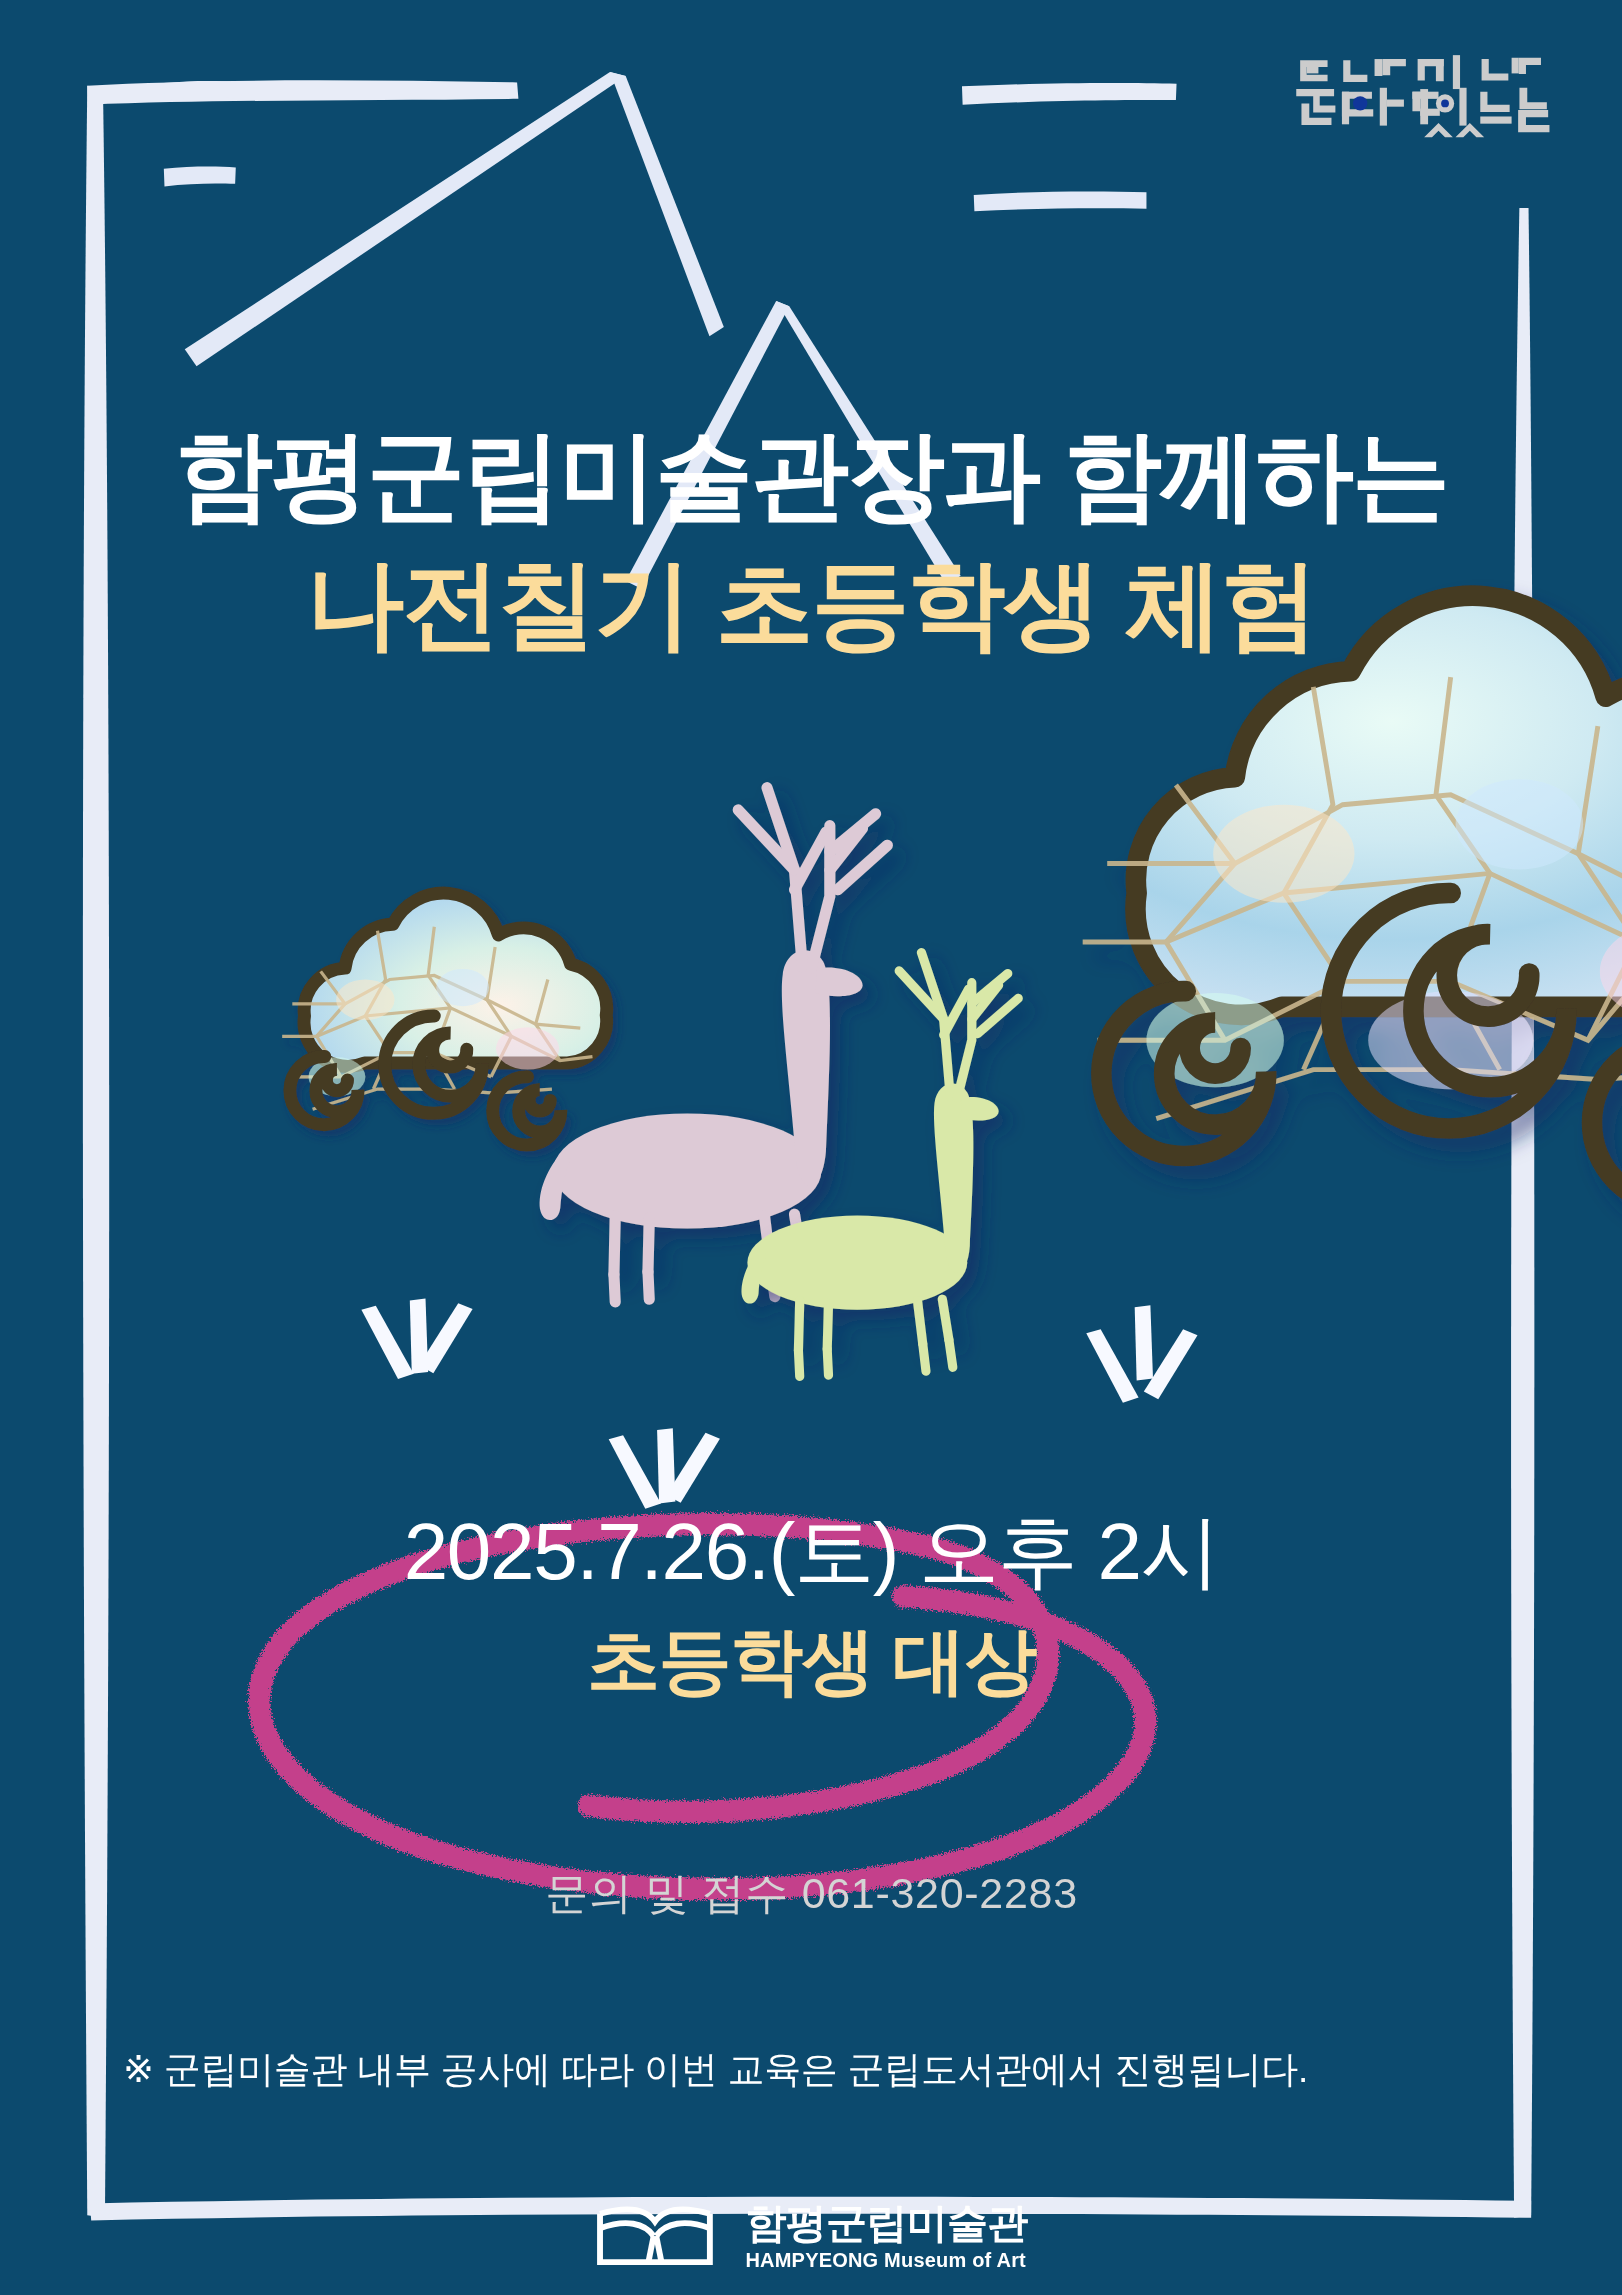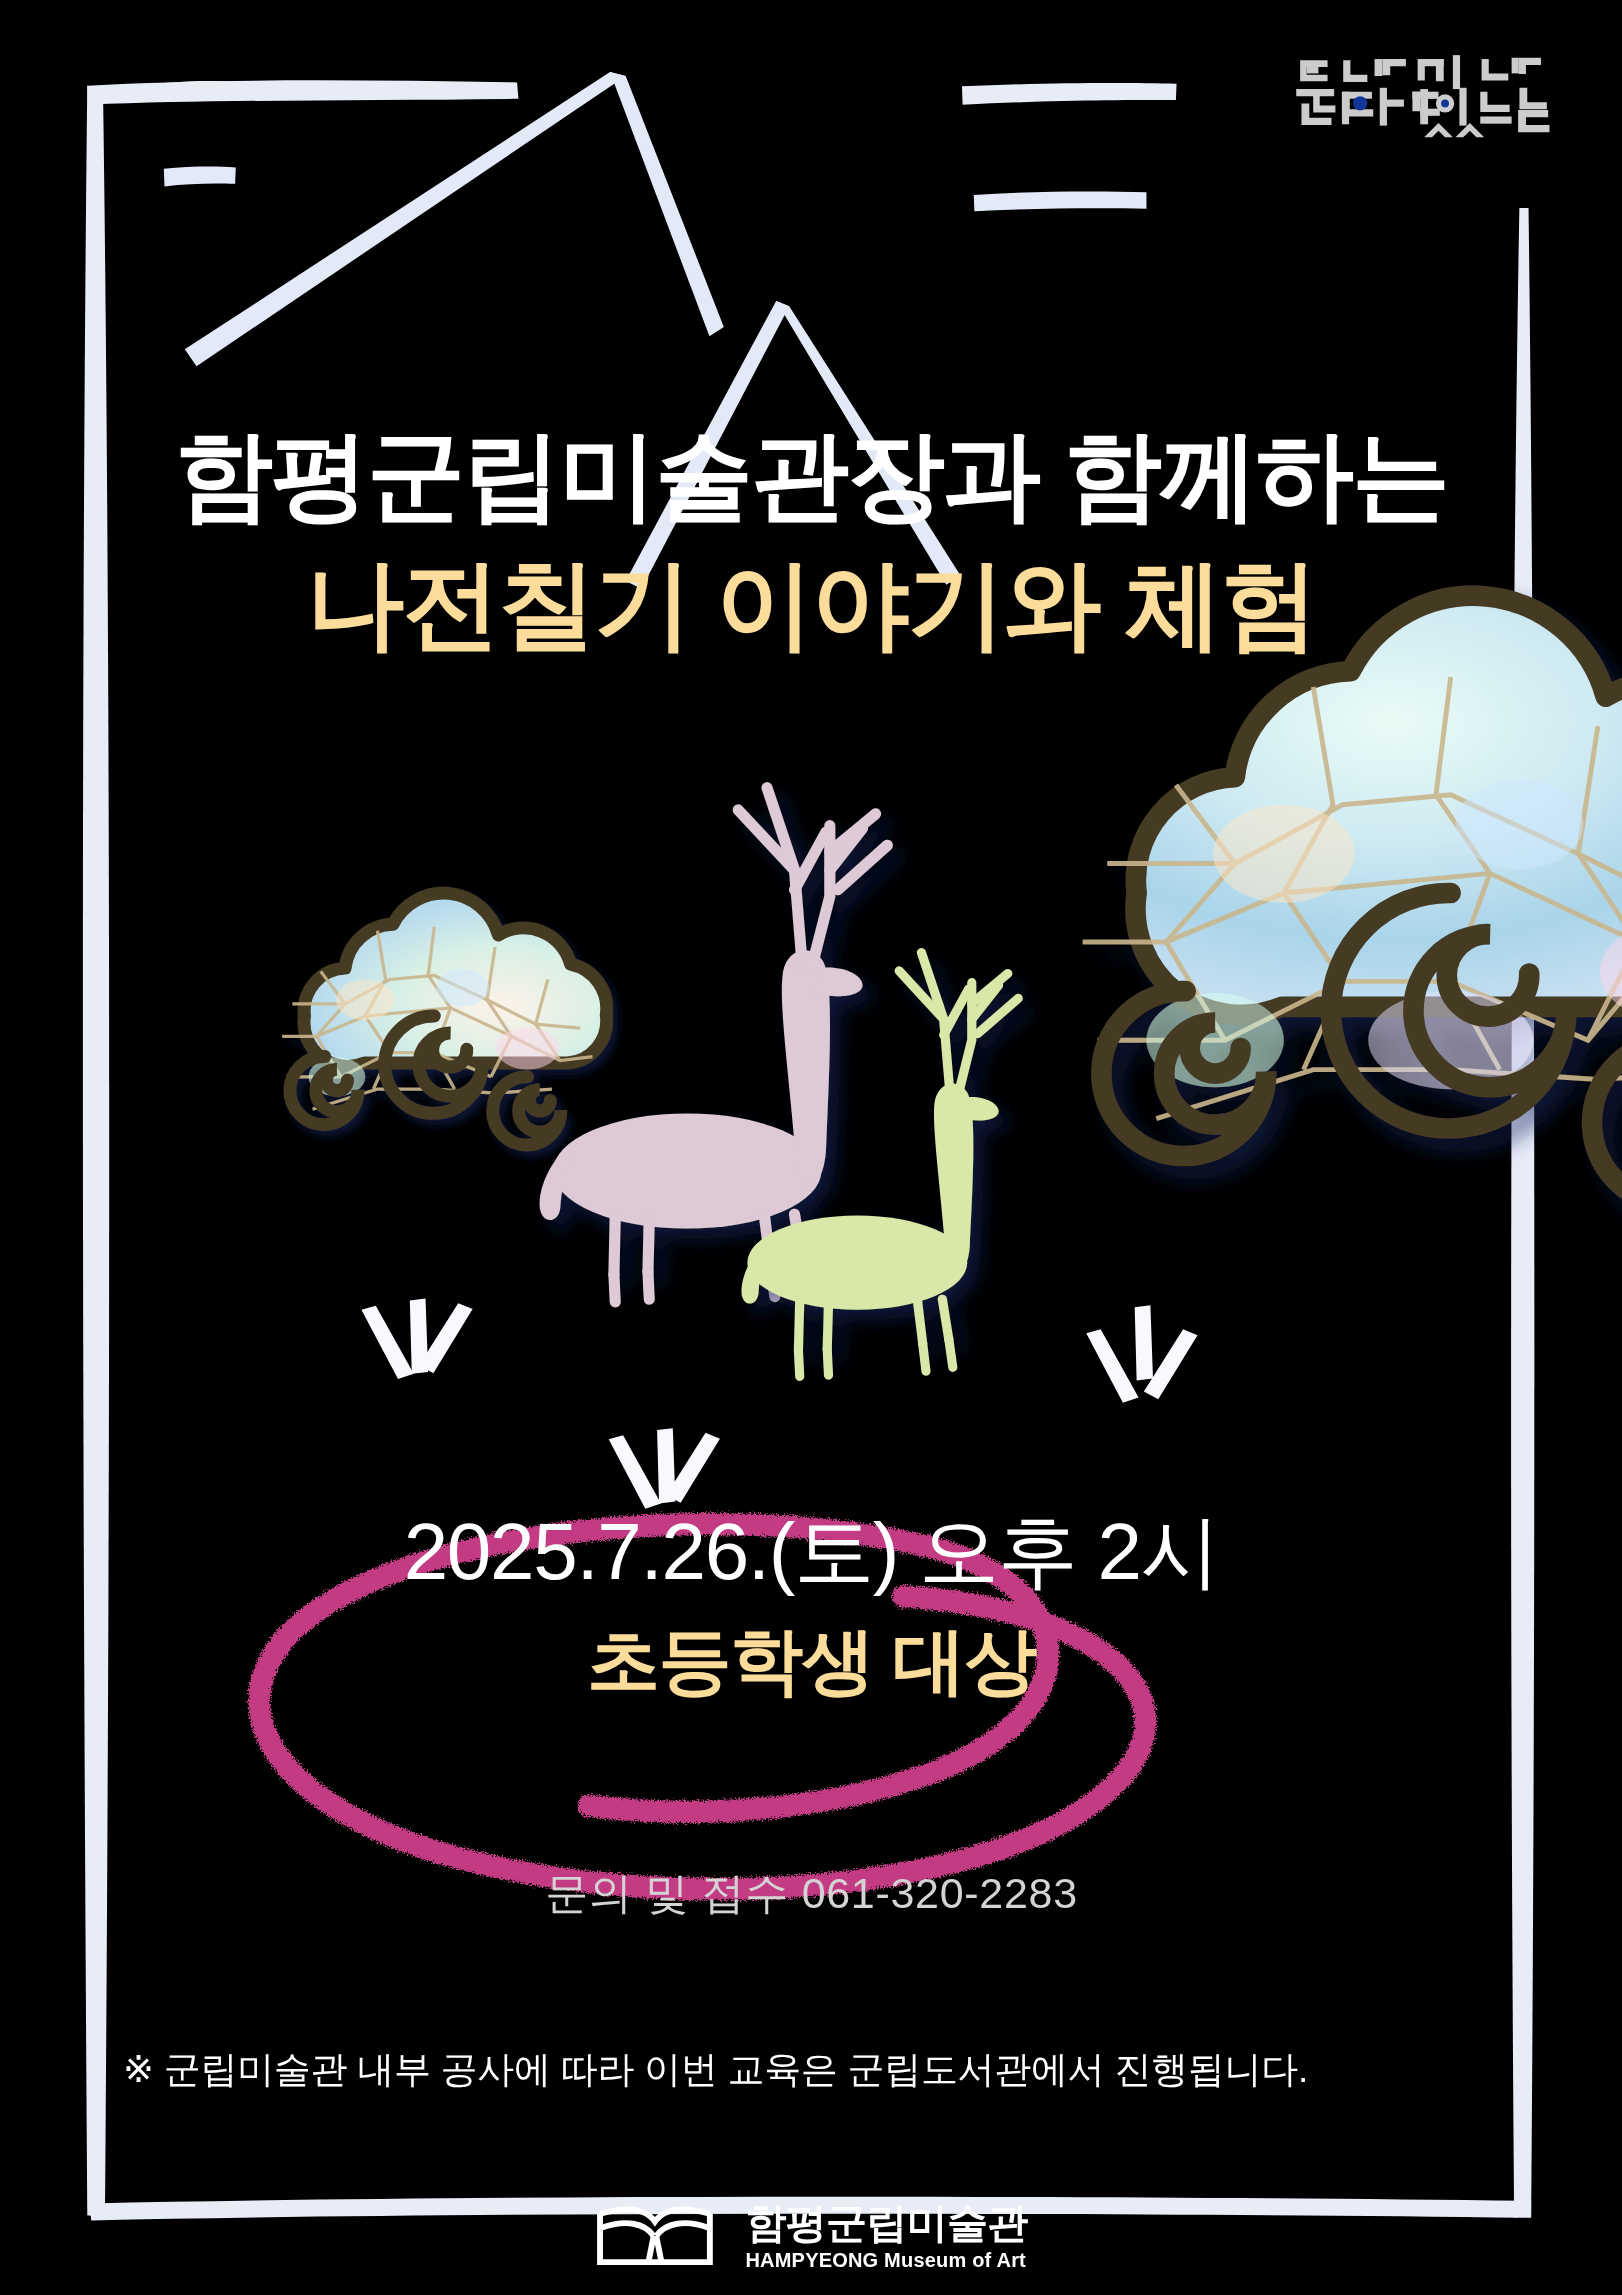--- a/index.html
+++ b/index.html
@@ -6,21 +6,21 @@
   * { margin:0; padding:0; box-sizing:border-box; }
   html,body { background:#0d2f7f; }
   body {
     width:1623px; height:2295px;
     font-family:"Liberation Sans","DejaVu Sans",sans-serif;
     overflow:hidden;
   }
   #poster{
     position:relative;
     width:1623px; height:2295px;
-    background:#000000;
+    background:#0c4a6e;
     overflow:hidden;
   }
 
   
   .frame-svg{ position:absolute; inset:0; width:1623px; height:2295px; pointer-events:none; }
 
   
   .cultureday{
     position:absolute; top:46px; right:72px;
     width:255px; height:124px;
@@ -385,21 +385,21 @@
       <path d="M342,64 h12 v22 h30 v11 h-42 z"></path>
       <path d="M340,98 h46 v11 h-34 v12 h36 v11 h-48 z"></path>
 
       <path d="M196,140 l22,-22 l22,22 l-12,0 l-10,-10 l-10,10 z"></path>
       <path d="M244,140 l22,-22 l22,22 l-12,0 l-10,-10 l-10,10 z"></path>
     </g>
   </svg>
 
   <div class="title-block">
     <div class="title-line1">함평군립미술관장과 함께하는</div>
-    <div class="title-line2">나전칠기 이야기와 체험</div>
+    <div class="title-line2">나전칠기 초등학생 체험</div>
   </div>
 
   <div class="info-block">
     <div class="info-line">2025.7.26.(토) 오후 2시</div>
     <div class="info-line audience">초등학생 대상</div>
   </div>
 
   <div class="contact">문의 및 접수  061-320-2283</div>
 
   <div class="note">※ 군립미술관 내부 공사에 따라 이번 교육은 군립도서관에서 진행됩니다.</div>

